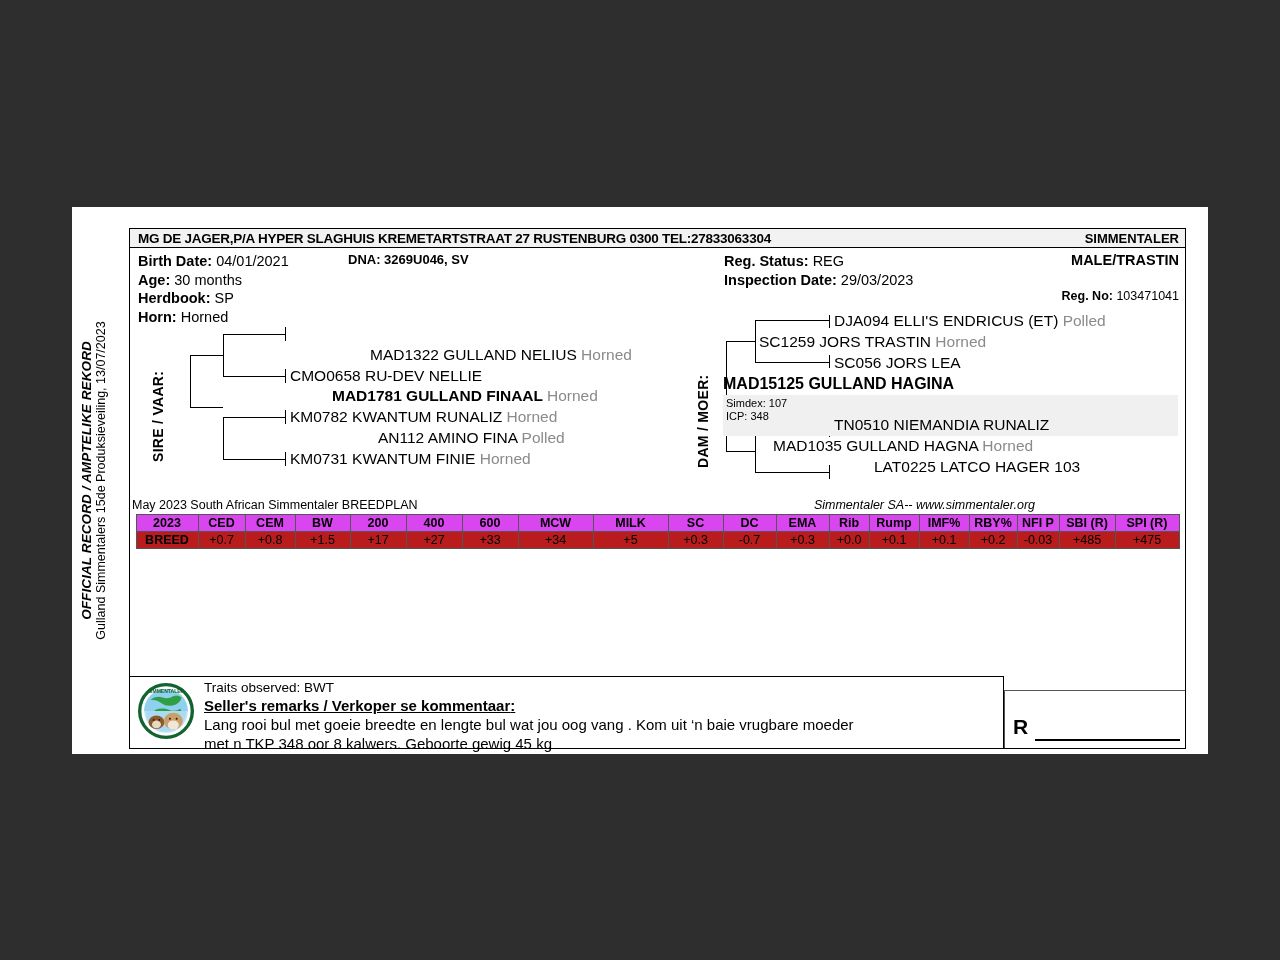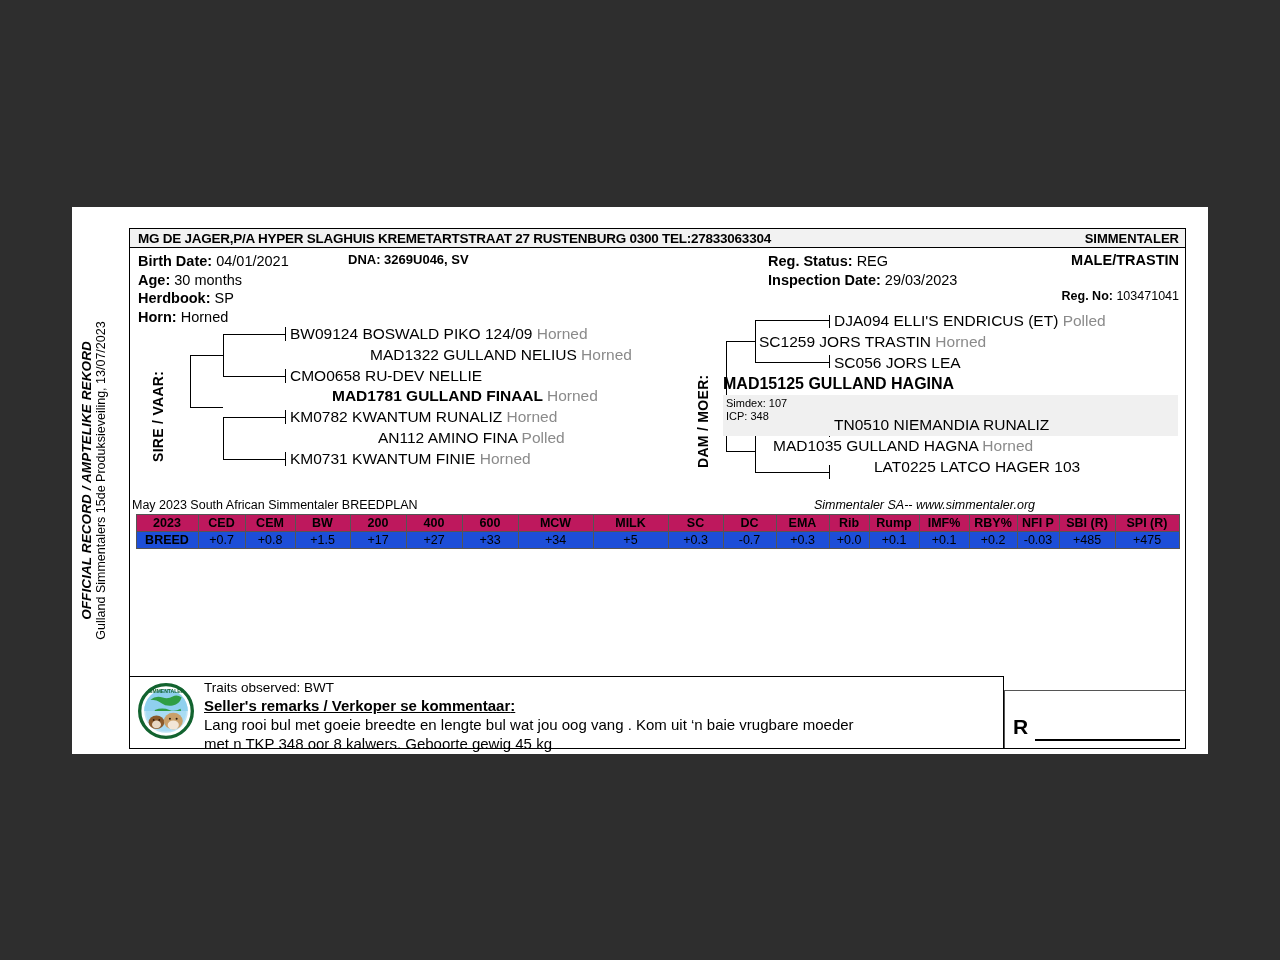--- a/index.html
+++ b/index.html
@@ -92,21 +92,21 @@
   .breed-text { font-size: 13px; font-weight: bold; }
 
   
   .info {
     position: relative;
     height: 72px;
     font-size: 14.5px;
   }
   .info .col-l { position: absolute; left: 8px; top: 4px; line-height: 18.5px; }
   .info .dna   { position: absolute; left: 218px; top: 4px; font-size: 13px; font-weight: bold; }
-  .info .col-r { position: absolute; left: 594px; top: 4px; line-height: 18.5px; margin-left: 44px; }
+  .info .col-r { position: absolute; left: 594px; top: 4px; line-height: 18.5px; }
   .info .sex   { position: absolute; right: 6px; top: 4px; font-size: 14.5px; font-weight: bold; }
   .info .regno { position: absolute; right: 6px; top: 41px; font-size: 12.5px; }
   b.lbl { font-weight: bold; }
 
   
   #ped { position: relative; height: 192px; }
 
   .vlabel {
     position: absolute;
     font-size: 14px; font-weight: bold;
@@ -154,24 +154,24 @@
     table-layout: fixed;
   }
   table.bp td {
     border: 1px solid #555;
     text-align: center;
     font-size: 12.5px;
     height: 17px;
     padding: 0;
     line-height: 15px;
   }
-  tr.r-head td { font-weight: bold; background: #be185d; }
+  tr.r-head td { font-weight: bold; background: #d946ef; }
   tr.r-ebv  td { font-weight: bold; background: #dcdcdc; }
   tr.r-acc  td { font-style: italic; background: #fafafa; }
-  tr.r-breed td { background: #1d4ed8; }
+  tr.r-breed td { background: #b91c1c; }
   tr.r-head td.lab, tr.r-ebv td.lab, tr.r-acc td.lab, tr.r-breed td.lab { font-weight: bold; }
   tr.r-acc td.lab { font-style: italic; font-weight: bold; }
   td.tall { vertical-align: bottom; }
 
   
   #remarks {
     position: absolute;
     left: 0; top: 447px;
     width: 1055px; height: 72px;
   }
@@ -281,24 +281,20 @@
       <div class="ln h" style="left:93px;  top:56px;  width:62px;"></div>
       <div class="ln v" style="left:155px; top:7px;   height:14px;"></div>
       <div class="ln v" style="left:155px; top:49px;  height:14px;"></div>
 
       <div class="ln v" style="left:93px;  top:97px;  height:42px;"></div>
       <div class="ln h" style="left:93px;  top:97px;  width:62px;"></div>
       <div class="ln h" style="left:93px;  top:139px; width:62px;"></div>
       <div class="ln v" style="left:155px; top:90px;  height:14px;"></div>
       <div class="ln v" style="left:155px; top:132px; height:14px;"></div>
 
-      <div class="ped-name" style="left:160px; top:5px;">
-        <span>BW09124 BOSWALD PIKO 124/09</span>
-        <span class="horn">Horned</span>
-      </div>
       <div class="ped-name" style="left:240px; top:26px;">
         <span>MAD1322 GULLAND NELIUS</span>
         <span class="horn">Horned</span>
       </div>
       <div class="ped-name" style="left:160px; top:47px;">
         <span>CMO0658 RU-DEV NELLIE</span>
         <span class="horn"></span>
       </div>
       <div class="ped-name bold" style="left:202px; top:67px;">
         <span>MAD1781 GULLAND FINAAL</span>

